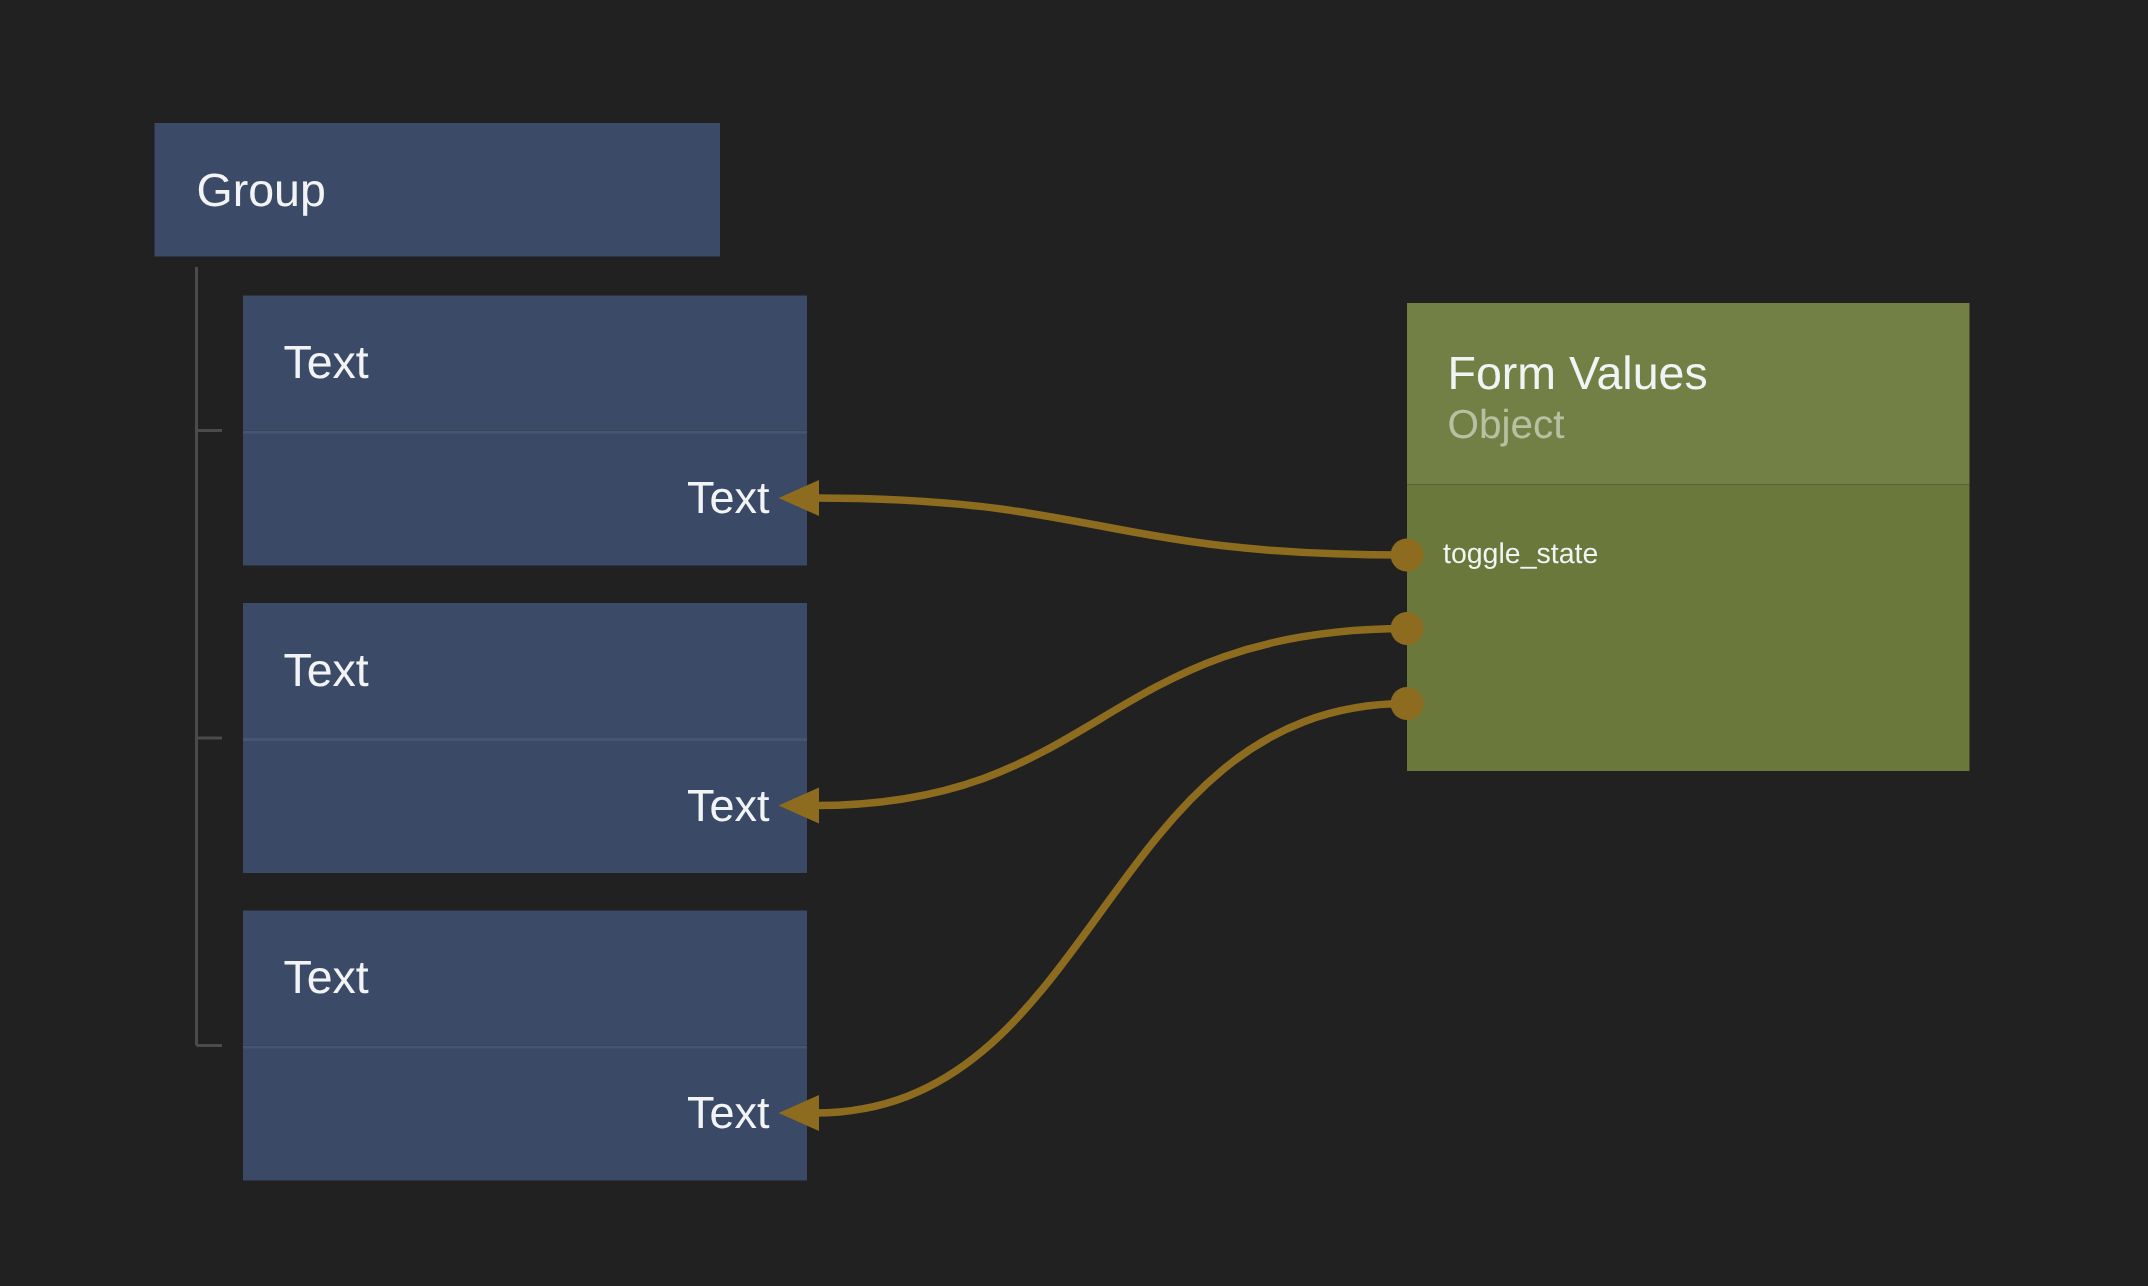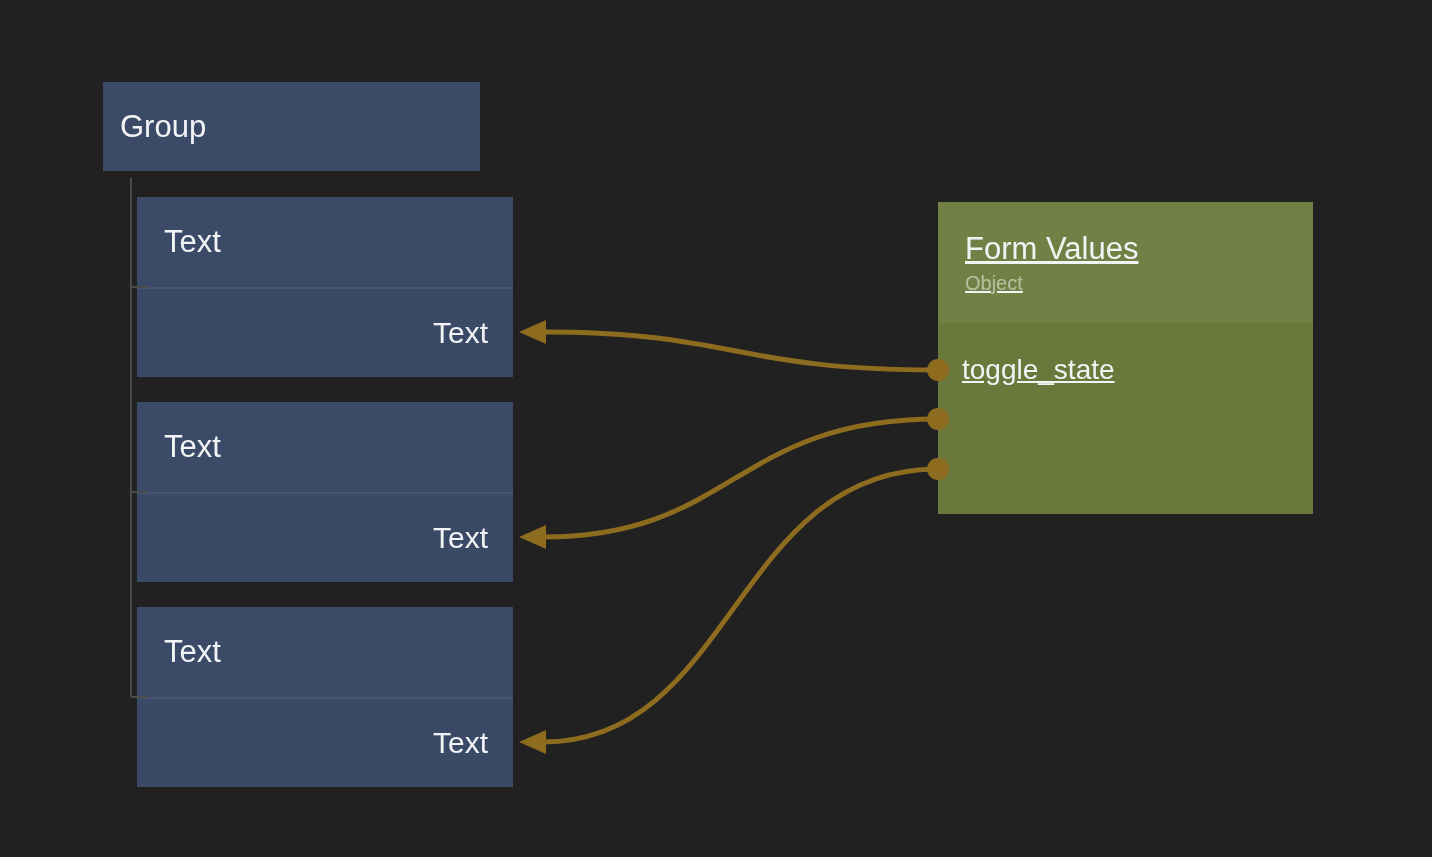--- a/index.html
+++ b/index.html
@@ -23,57 +23,57 @@
     font-family:"Liberation Sans","DejaVu Sans",sans-serif;
     color:var(--node-text);
   }
   .node { position:absolute; z-index:1; }
 
   
   .group-node {
     left:103px; top:82px; width:377px; height:89px;
     background:var(--blue-node-header);
     display:flex; align-items:center;
-    padding-left:17px;
+    padding-left:28px;
     font-size:31px;
   }
 
   
-  .text-node { left:137px; width:376px; height:220px; }
+  .text-node { left:162px; width:376px; height:220px; }
   .text-node.n1 { top:197px; }
   .text-node.n2 { top:402px; }
   .text-node.n3 { top:607px; }
   .tn-header {
     height:90px; background:var(--blue-node-header);
     display:flex; align-items:center;
     padding-left:27px; font-size:31px;
   }
   .tn-body {
     height:90px; background:var(--blue-node-body);
     border-top:2px solid rgba(255,255,255,0.07);
     display:flex; align-items:center; justify-content:flex-end;
     padding-right:25px; font-size:30px;
   }
 
   
-  .form-node { left:938px; top:202px; width:375px; height:376px;text-decoration:underline; }
+  .form-node { left:938px; top:202px; width:375px; height:376px; }
   .fn-header {
     height:121px; background:var(--green-node-header);
     display:flex; flex-direction:column; justify-content:center;
     padding-left:27px; padding-top:4px;
   }
   .fn-title { font-size:31px; line-height:36px; }
-  .fn-subtitle { font-size:20px; line-height:32px; color:var(--subtitle-text); }
+  .fn-subtitle { font-size:27px; line-height:32px; color:var(--subtitle-text); }
   .fn-body {
     height:191px; background:var(--green-node-body);
     padding-top:22px;
   }
   .fn-row {
     height:50px; display:flex; align-items:center;
-    padding-left:24px; font-size:28px;
+    padding-left:24px; font-size:19px;
   }
 
   
   .port {
     position:absolute; z-index:3;
     width:22px; height:22px; border-radius:50%;
     background:var(--wire);
     left:927px;
   }
   .port.p1 { top:359px; }

